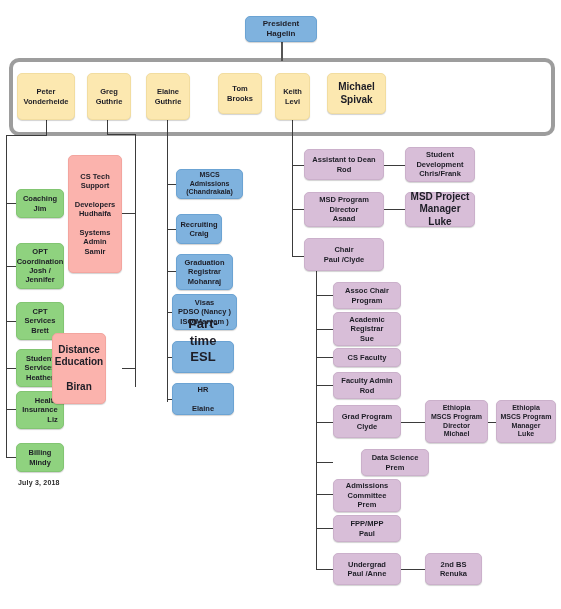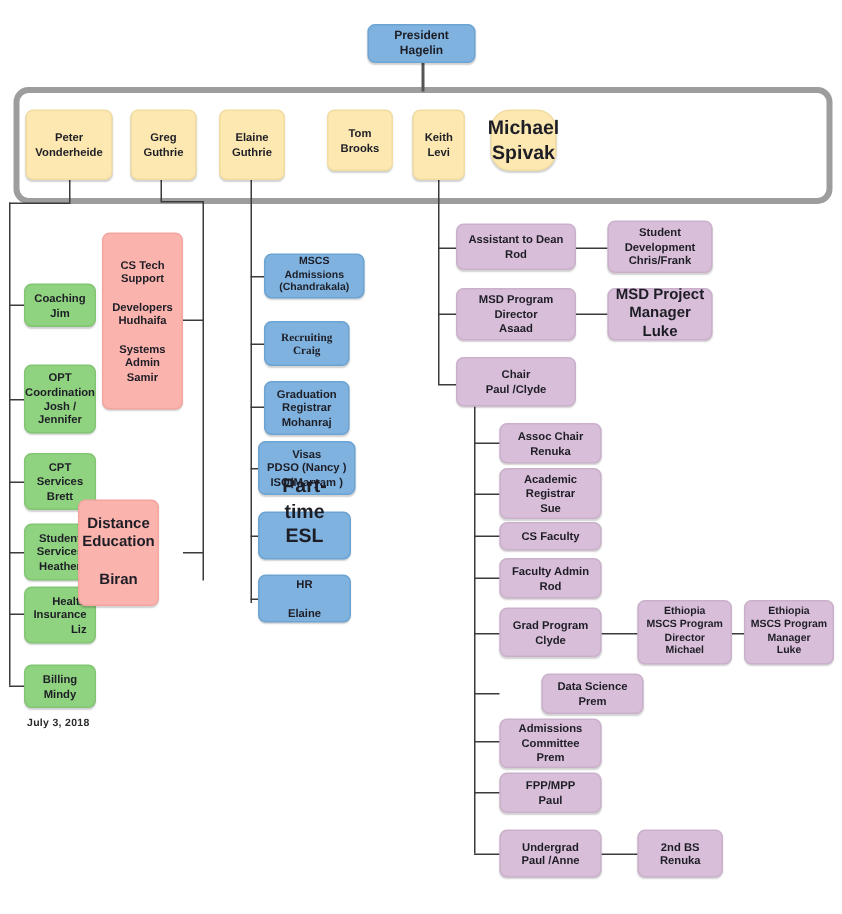--- a/index.html
+++ b/index.html
@@ -69,21 +69,21 @@
   <div class="node yellow" style="left:17px; top:73px; width:58px; height:47px; font-size:7.5px;">Peter
 Vonderheide</div>
   <div class="node yellow" style="left:87px; top:73px; width:44px; height:47px; font-size:7.5px;">Greg
 Guthrie</div>
   <div class="node yellow" style="left:146px; top:73px; width:44px; height:47px; font-size:7.5px;">Elaine
 Guthrie</div>
   <div class="node yellow" style="left:218px; top:73px; width:44px; height:41px; font-size:7.5px;">Tom
 Brooks</div>
   <div class="node yellow" style="left:275px; top:73px; width:35px; height:47px; font-size:7.5px;">Keith
 Levi</div>
-  <div class="node yellow" style="left:327px; top:73px; width:44px; height:41px; font-size:13px;border-radius:13px;">Michael
+  <div class="node yellow" style="left:327px; top:73px; width:59px; height:41px; font-size:10px;">Michael
 Spivak</div>
 
   <div class="ln v" style="left:46px; top:120px; height:15px;"></div>
   <div class="ln h" style="left:6px; top:135px; width:41px;"></div>
   <div class="ln v" style="left:6px; top:135px; height:322px;"></div>
 
   <div class="ln h" style="left:6px; top:203px; width:10px;"></div>
   <div class="ln h" style="left:6px; top:266px; width:10px;"></div>
   <div class="ln h" style="left:6px; top:321px; width:10px;"></div>
   <div class="ln h" style="left:6px; top:368px; width:10px;"></div>
@@ -131,21 +131,21 @@
   <div class="ln v" style="left:167px; top:120px; height:282px;"></div>
   <div class="ln h" style="left:167px; top:184px; width:9px;"></div>
   <div class="ln h" style="left:167px; top:229px; width:9px;"></div>
   <div class="ln h" style="left:167px; top:271px; width:9px;"></div>
   <div class="ln h" style="left:167px; top:312px; width:9px;"></div>
   <div class="ln h" style="left:167px; top:357px; width:9px;"></div>
   <div class="ln h" style="left:167px; top:399px; width:9px;"></div>
 
   <div class="node blue" style="left:176px; top:169px; width:67px; height:30px; font-size:7px;">MSCS Admissions
 (Chandrakala)</div>
-  <div class="node blue" style="left:176px; top:214px; width:57px; height:30px; font-size:7.5px;font-family:Liberation Serif, serif;">Recruiting
+  <div class="node blue" style="left:176px; top:214px; width:46px; height:30px; font-size:7.5px;">Recruiting
 Craig</div>
   <div class="node blue" style="left:176px; top:254px; width:57px; height:36px; font-size:7.5px;">Graduation
 Registrar
 Mohanraj</div>
   <div class="node blue" style="left:172px; top:294px; width:65px; height:36px; font-size:7.5px;">Visas
 PDSO (Nancy )
 ISO(Maryam )</div>
   <div class="node blue" style="left:172px; top:341px; width:62px; height:32px; font-size:13px;">Part-time ESL
 
 Elaine</div>
@@ -181,21 +181,21 @@
   <div class="ln h" style="left:316px; top:329px; width:17px;"></div>
   <div class="ln h" style="left:316px; top:357px; width:17px;"></div>
   <div class="ln h" style="left:316px; top:385px; width:17px;"></div>
   <div class="ln h" style="left:316px; top:422px; width:17px;"></div>
   <div class="ln h" style="left:316px; top:462px; width:17px;"></div>
   <div class="ln h" style="left:316px; top:494px; width:17px;"></div>
   <div class="ln h" style="left:316px; top:528px; width:17px;"></div>
   <div class="ln h" style="left:316px; top:569px; width:17px;"></div>
 
   <div class="node purple" style="left:333px; top:282px; width:68px; height:27px; font-size:7.5px;">Assoc Chair
-Renuka</div>
+Program</div>
   <div class="node purple" style="left:333px; top:312px; width:68px; height:34px; font-size:7.5px;">Academic
 Registrar
 Sue</div>
   <div class="node purple" style="left:333px; top:348px; width:68px; height:19px; font-size:7.5px;">CS Faculty</div>
   <div class="node purple" style="left:333px; top:372px; width:68px; height:27px; font-size:7.5px;">Faculty Admin
 Rod</div>
   <div class="node purple" style="left:333px; top:405px; width:68px; height:33px; font-size:7.5px;">Grad Program
 Clyde</div>
   <div class="node purple" style="left:333px; top:449px; width:68px; height:27px; font-size:7.5px;margin-left:28px;">Data Science
 Prem</div>

